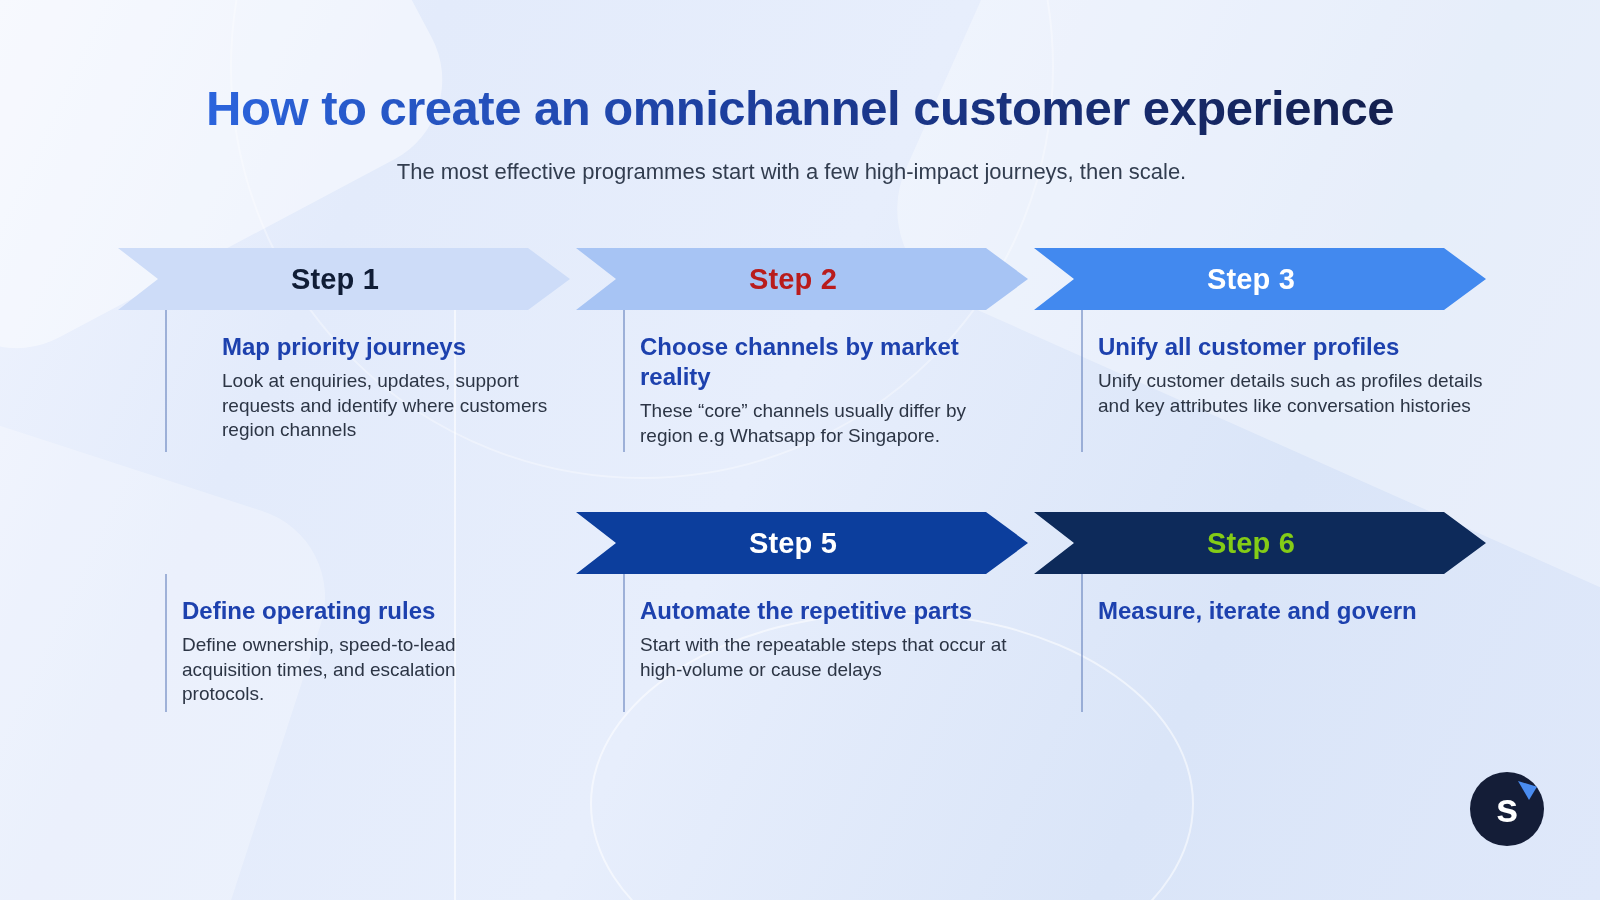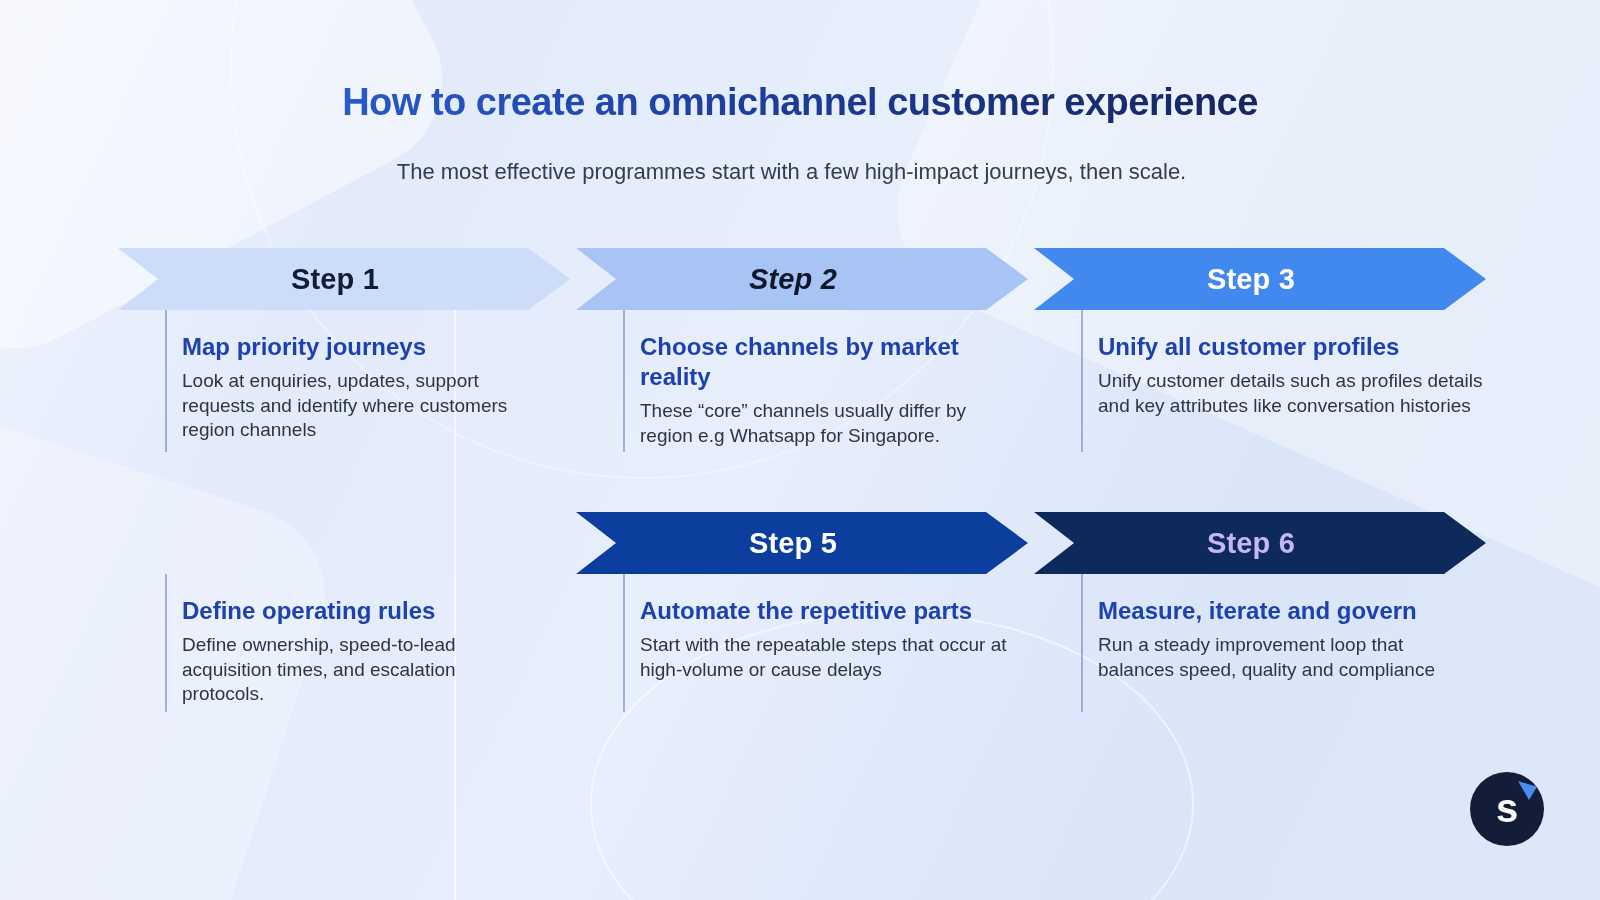--- a/index.html
+++ b/index.html
@@ -12,21 +12,21 @@
   .bg-shape{position:absolute;pointer-events:none;}
   .bg-poly-tr{left:980px;top:-280px;width:920px;height:760px;background:rgba(255,255,255,0.34);border-radius:100px;transform:rotate(24deg);}
   .bg-poly-tl{left:-180px;top:-260px;width:560px;height:540px;background:rgba(255,255,255,0.45);border-radius:90px;transform:rotate(-28deg);}
   .bg-poly-bl{left:-340px;top:430px;width:560px;height:920px;background:rgba(255,255,255,0.28);border-radius:90px;transform:rotate(18deg);}
   .bg-vline{left:454px;top:302px;width:2px;height:598px;background:rgba(255,255,255,0.6);}
   .bg-ellipse1{left:590px;top:612px;width:600px;height:380px;border:2px solid rgba(255,255,255,0.55);border-radius:50%;}
   .bg-ellipse2{left:230px;top:-345px;width:820px;height:820px;border:2px solid rgba(255,255,255,0.35);border-radius:50%;}
   
   .title{
     position:absolute;left:0;right:0;top:82px;text-align:center;
-    font-size:38px;font-weight:700;letter-spacing:-0.5px;line-height:1.1;
+    font-size:49px;font-weight:700;letter-spacing:-0.5px;line-height:1.1;
     background:linear-gradient(90deg,#2e6ae6 8%,#1d3f9f 45%,#131e4c 88%);
     -webkit-background-clip:text;background-clip:text;color:transparent;
   }
   .subtitle{
     position:absolute;left:0;right:17px;top:158px;text-align:center;
     font-size:22px;color:#323d4f;line-height:1.3;
   }
   
   .cell{position:absolute;width:470px;height:260px;}
   .banner{
@@ -62,29 +62,29 @@
   <div class="bg-shape bg-vline"></div>
 
   <div class="title">How to create an omnichannel customer experience</div>
   <div class="subtitle">The most effective programmes start with a few high-impact journeys, then scale.</div>
 
   <div class="cell row1" style="left:118px;top:248px;">
     <div class="banner" style="background: rgb(205, 220, 248);">
       <span class="banner-label" style="color: rgb(16, 29, 54);">Step 1</span>
     </div>
     <div class="connector"></div>
-    <div class="textblock" style="width:365px;">
+    <div class="textblock" style="width:365px;margin-left:40px;">
       <p class="heading">Map priority journeys</p>
       <p class="body-text">Look at enquiries, updates, support requests and identify where customers region channels</p>
     </div>
   </div>
 
   <div class="cell row1" style="left:576px;top:248px;">
     <div class="banner" style="background: rgb(167, 196, 244);">
-      <span class="banner-label" style="color: #0f172a; font-style: italic;">Step 2</span>
+      <span class="banner-label" style="color: #b91c1c;">Step 2</span>
     </div>
     <div class="connector"></div>
     <div class="textblock" style="width:378px;">
       <p class="heading">Choose channels by market reality</p>
       <p class="body-text">These “core” channels usually differ by region e.g Whatsapp for Singapore.</p>
     </div>
   </div>
 
   <div class="cell row1" style="left:1034px;top:248px;">
     <div class="banner" style="background: rgb(66, 137, 239);">
@@ -111,26 +111,25 @@
     </div>
     <div class="connector"></div>
     <div class="textblock" style="width:398px;">
       <p class="heading">Automate the repetitive parts</p>
       <p class="body-text">Start with the repeatable steps that occur at high-volume or cause delays</p>
     </div>
   </div>
 
   <div class="cell row2" style="left:1034px;top:512px;">
     <div class="banner" style="background: rgb(13, 42, 90);">
-      <span class="banner-label" style="color: #c4b5fd;">Step 6</span>
+      <span class="banner-label" style="color: #84cc16;">Step 6</span>
     </div>
     <div class="connector"></div>
     <div class="textblock" style="width:378px;">
       <p class="heading">Measure, iterate and govern</p>
-      <p class="body-text">Run a steady improvement loop that balances speed, quality and compliance</p>
     </div>
   </div>
 
   <div class="logo" style="background: rgb(20, 29, 55);">
     <span class="logo-letter">s</span>
     <span class="logo-tri" style="background: rgb(74, 140, 240);"></span>
   </div>
 
 </div>
 

